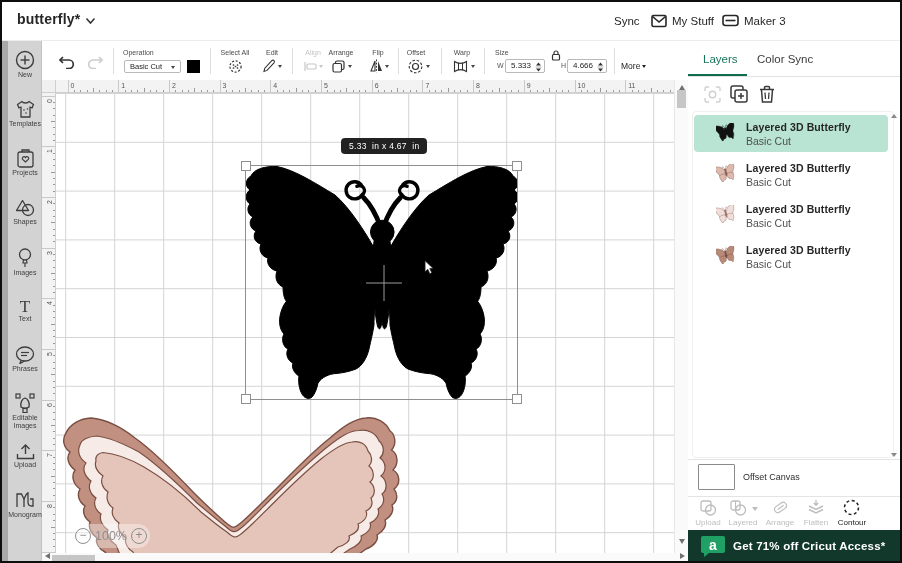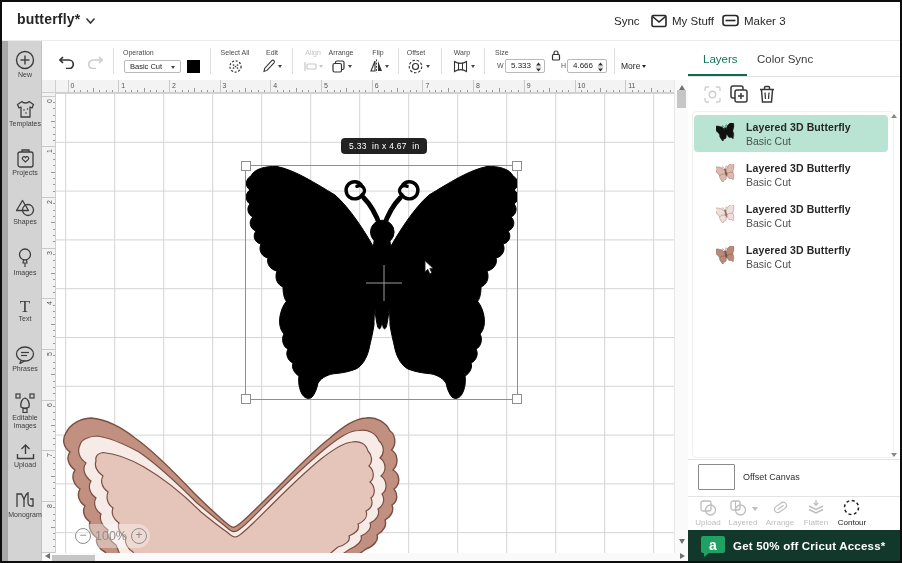--- a/index.html
+++ b/index.html
@@ -711,14 +711,14 @@
     </svg>
   <div class="abs" style="left:203px;top:73px;width:0;height:0;border-left:3.5px solid transparent;border-right:3.5px solid transparent;border-bottom:4.5px solid #888"></div>
   <div class="abs" style="left:203px;top:412px;width:0;height:0;border-left:3.5px solid transparent;border-right:3.5px solid transparent;border-top:4.5px solid #888"></div>
 </div>
 
 <div id="banner">
   <svg width="26" height="24" viewBox="0 0 26 24" style="margin-left:13px">
     <path d="M2 2 h20 a2 2 0 0 1 2 2 v13 a2 2 0 0 1 -2 2 h-14 l-5 4 v-4 h-1 a2 2 0 0 1 -2 -2 v-13 a2 2 0 0 1 2 -2 Z" fill="#21a065"></path>
     <text x="12" y="15.5" font-size="14" font-weight="bold" fill="#fff" text-anchor="middle" font-family="Liberation Sans">a</text>
   </svg>
-  <div class="txt">Get 50% off Cricut Access*</div>
+  <div class="txt">Get 71% off Cricut Access*</div>
 </div>
 
 </body></html>

